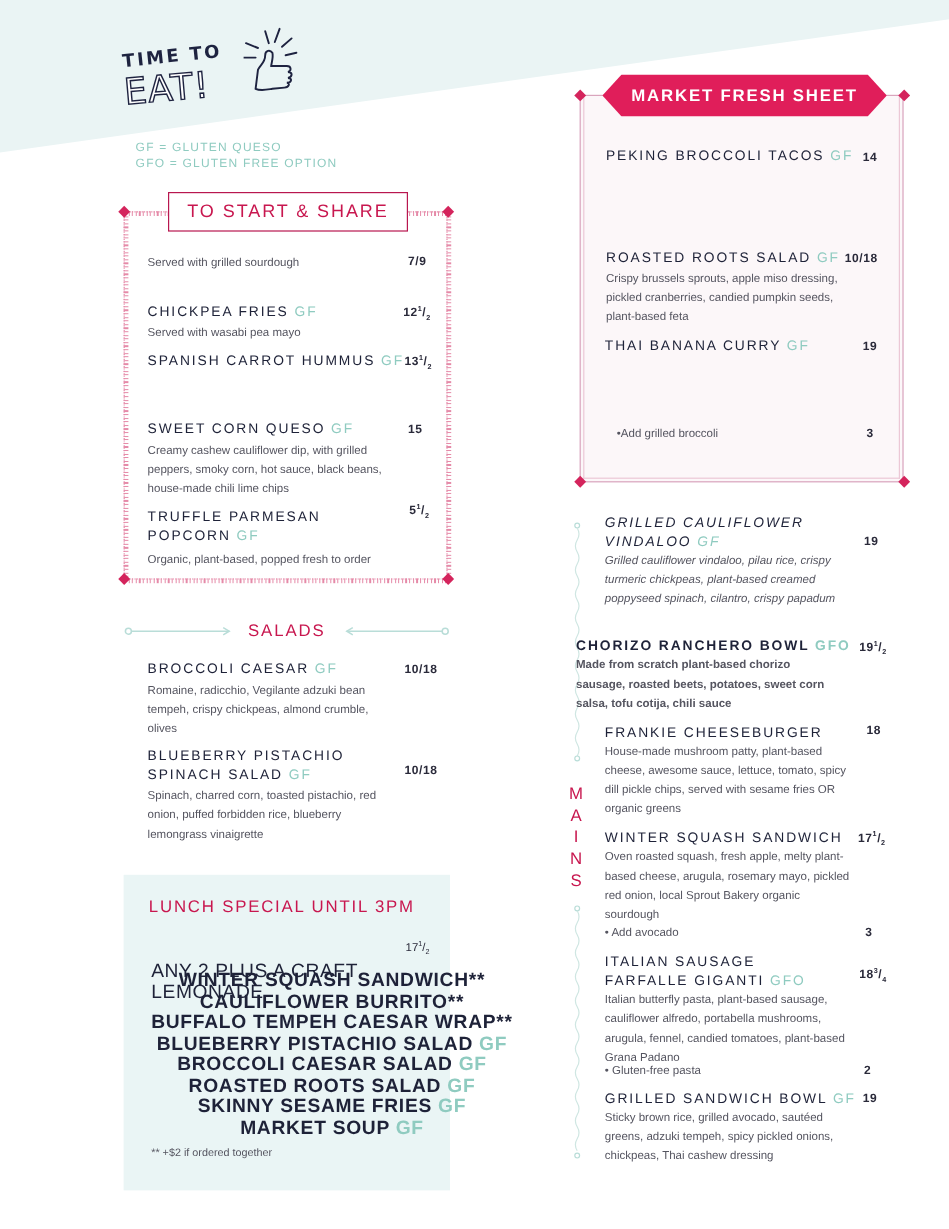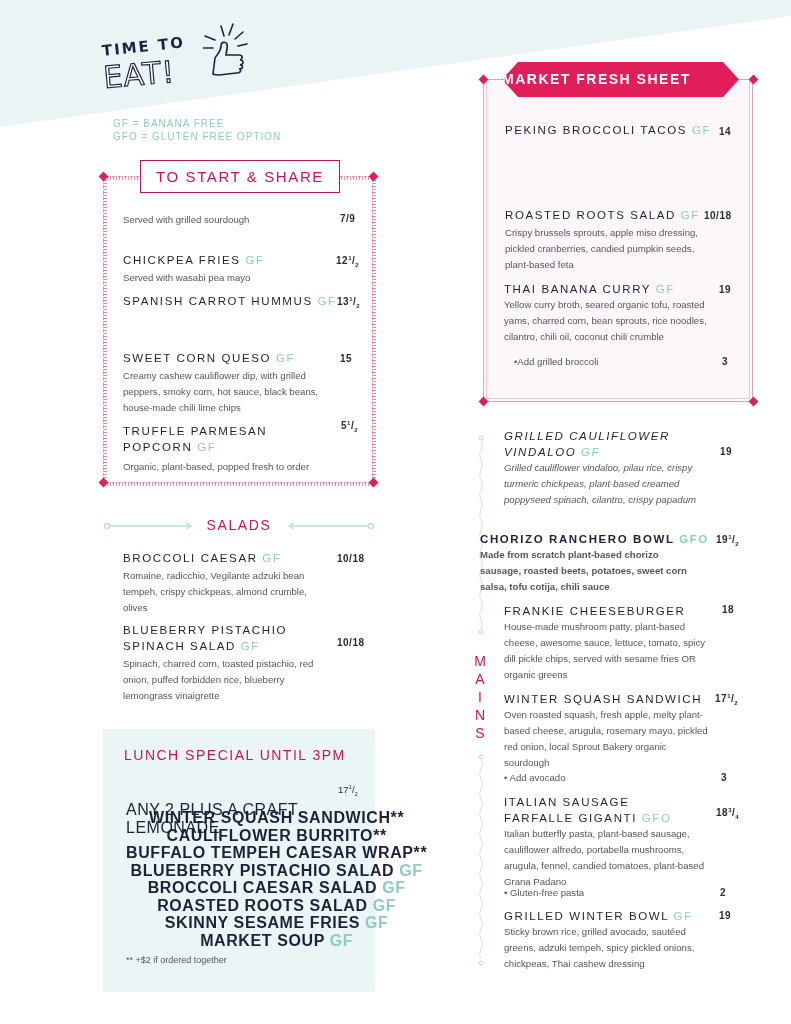--- a/index.html
+++ b/index.html
@@ -41,21 +41,21 @@
   .lunch .combo-price { position: absolute; left: 235px; top: 55px; font-size: 9.5px; color: #2a2a3a; }
   .lunch ul { position: absolute; left: 23px; top: 80px; list-style: none; }
   .lunch li { font-size: 16px; font-weight: bold; letter-spacing: 0.6px; color: #1e2238; line-height: 17.5px; white-space: nowrap; text-align: center; }
   .lunch li .tag { color: #8fcbc0; font-weight: bold; }
   .lunch .note { position: absolute; left: 23px; top: 226px; font-size: 9px; color: #555560; }
 
   
   .mfs-box { position: absolute; left: 483px; top: 79px; width: 270px; height: 323px; background: #fcf7f9; border: 1px solid #d9a5bd; border-top: none; z-index: 2; }
   .mfs-box::before { content: ""; position: absolute; left: 2px; right: 2px; top: 0; bottom: 2px; border: 1px solid #ecc8d6; border-top: none; }
   .mfs-head { position: absolute; left: 502px; top: 62px; width: 237px; height: 35px; z-index: 4; }
-  .mfs-head .label { position: absolute; left: 0; right: 0; top: 9px; color: #fff; font-size: 14px; font-weight: bold; letter-spacing: 1.5px; }
+  .mfs-head .label { position: absolute; left: 0; right: 0; top: 9px; text-align: center; color: #fff; font-size: 14px; font-weight: bold; letter-spacing: 1.5px; }
   .mfs-line { position: absolute; height: 1px; background: #d9a5bd; z-index: 3; }
 
   
   .mains-label { position: absolute; left: 472px; top: 652px; width: 16px; z-index: 3; color: #c8174f; font-size: 14px; text-align: center; line-height: 18px; }
   .wave { position: absolute; z-index: 3; }
   .addon { position: absolute; z-index: 3; font-size: 9.6px; color: #555560; }
 </style>
 </head>
 <body>
 
@@ -73,21 +73,21 @@
       <line x1="40" y1="10" x2="32" y2="17"></line>
       <line x1="44" y1="22" x2="35" y2="24"></line>
       <line x1="2" y1="14" x2="12" y2="18"></line>
       <line x1="0" y1="26" x2="10" y2="26"></line>
       <path d="M10 52 L12 36 C14 32 18 30 18 24 C18 20 22 19 24 22 C25 26 23 31 23 33 L36 33 C40 33 40 37 37 38 C41 38 41 42 37 43 C41 43 40 47 36 47 C39 47 38 51 34 51 L24 52 C18 53 14 54 10 52 Z"></path>
     </g>
   </svg>
 </div>
 
 <div class="legend">
-  <div>GF = BANANA FREE</div>
+  <div>GF = GLUTEN QUESO</div>
   <div>GFO = GLUTEN FREE OPTION</div>
 </div>
 
 <div class="start-box">
   <div class="dotted-h" style="left:0; top:-1px; width:271px;"></div>
   <div class="dotted-h" style="left:0; top:305px; width:271px;"></div>
   <div class="dotted-v" style="left:-1px; top:0; height:307px;"></div>
   <div class="dotted-v" style="left:268px; top:0; height:307px;"></div>
   <div class="diamond" style="left:-4px; top:-4px;"></div>
   <div class="diamond" style="left:266px; top:-4px;"></div>
@@ -189,21 +189,20 @@
 <div class="price" style="left:719px; top:126px;">14</div>
 
 <div class="item" style="left:505px; top:207px; width:205px;">
   <div class="name"><span>ROASTED ROOTS SALAD</span> <span class="tag">GF</span></div>
   <div class="desc">Crispy brussels sprouts, apple miso dressing, pickled cranberries, candied pumpkin seeds, plant-based feta</div>
 </div>
 <div class="price" style="left:704px; top:210px;">10/18</div>
 
 <div class="item" style="left:504px; top:281px; width:210px;">
   <div class="name"><span>THAI BANANA CURRY</span> <span class="tag">GF</span></div>
-  <div class="desc" style="margin-top:0;">Yellow curry broth, seared organic tofu, roasted yams, charred corn, bean sprouts, rice noodles, cilantro, chili oil, coconut chili crumble</div>
 </div>
 <div class="price" style="left:719px; top:284px;">19</div>
 <div class="addon" style="left:514px; top:356px;">•Add grilled broccoli</div>
 <div class="price" style="left:722px; top:356px;">3</div>
 
 <svg class="wave" style="left:474px; top:435px;" width="14" height="200">
   <circle cx="7" cy="3" r="2" fill="none" stroke="#b9ddd8" stroke-width="1"></circle>
   <path d="M7 5 q3 5 0 10 q-3 5 0 10 q3 5 0 10 q-3 5 0 10 q3 5 0 10 q-3 5 0 10 q3 5 0 10 q-3 5 0 10 q3 5 0 10 q-3 5 0 10 q3 5 0 10 q-3 5 0 10 q3 5 0 10 q-3 5 0 10 q3 5 0 10 q-3 5 0 10 q3 5 0 10 q-3 5 0 10 q3 5 0 10" fill="none" stroke="#cfe6e2" stroke-width="1"></path>
   <circle cx="7" cy="197" r="2" fill="none" stroke="#b9ddd8" stroke-width="1"></circle>
 </svg>
@@ -250,16 +249,16 @@
 <div class="item" style="left:504px; top:794px; width:205px;">
   <div class="name">ITALIAN SAUSAGE</div>
   <div class="name"><span>FARFALLE GIGANTI</span> <span class="tag"> GFO</span></div>
   <div class="desc" style="margin-top:0;">Italian butterfly pasta, plant-based sausage, cauliflower alfredo, portabella mushrooms, arugula, fennel, candied tomatoes, plant-based Grana Padano</div>
 </div>
 <div class="price" style="left:716px; top:807px;"><span>18</span><sup>3</sup>/<sub>4</sub></div>
 <div class="addon" style="left:504px; top:887px;">•   Gluten-free pasta</div>
 <div class="price" style="left:720px; top:887px;">2</div>
 
 <div class="item" style="left:504px; top:908px; width:215px;">
-  <div class="name"><span>GRILLED WINTER BOWL</span> <span class="tag">GF</span></div>
+  <div class="name"><span>GRILLED SANDWICH BOWL</span> <span class="tag">GF</span></div>
   <div class="desc" style="margin-top:0;">Sticky brown rice, grilled avocado, sautéed greens, adzuki tempeh, spicy pickled onions, chickpeas, Thai cashew dressing</div>
 </div>
 <div class="price" style="left:719px; top:910px;">19</div>
 
 </body></html>

